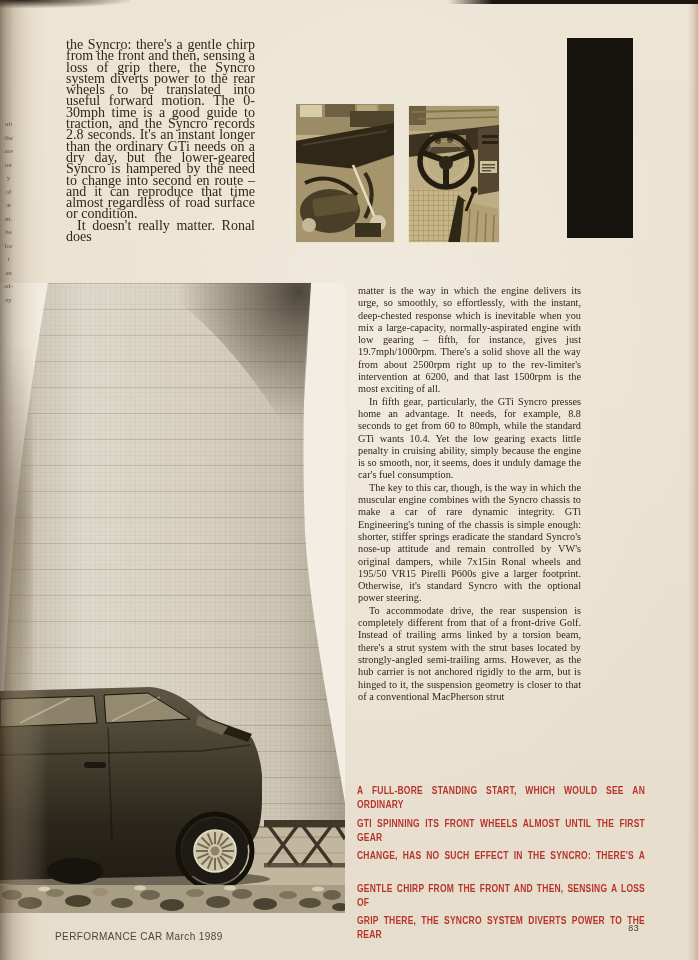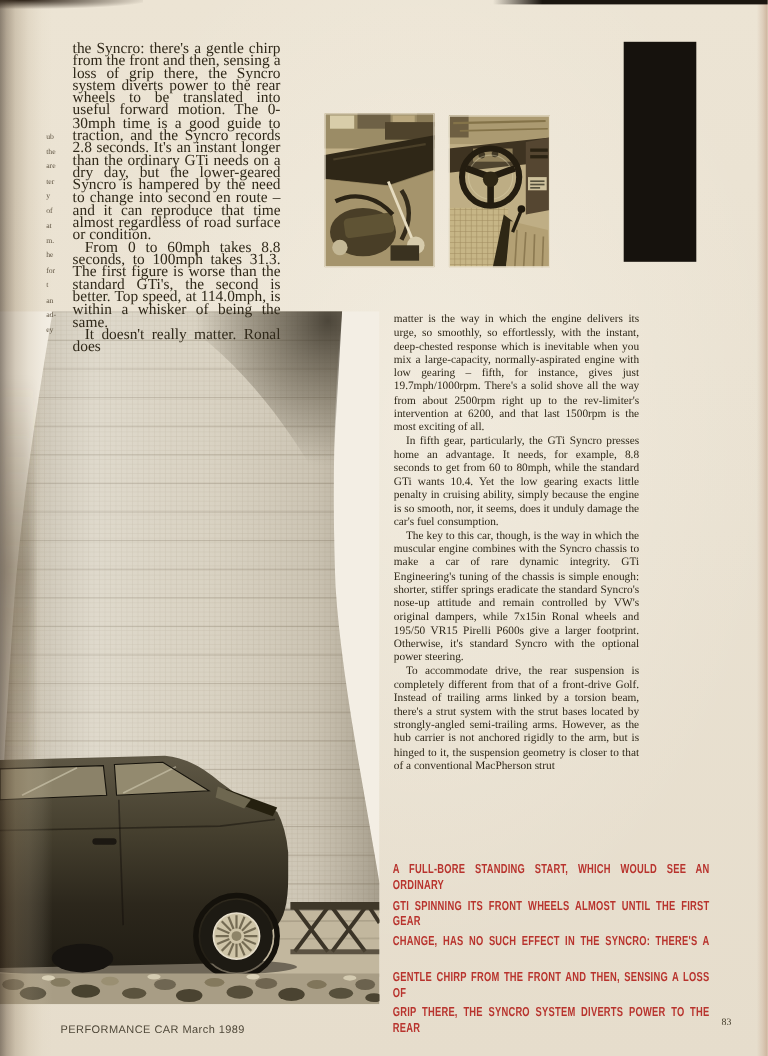--- a/index.html
+++ b/index.html
@@ -40,36 +40,36 @@
     position:absolute;left:567px;top:38px;width:66px;height:200px;
     background:#16120d;z-index:5;
   }
   
   .footer-left{
     position:absolute;left:55px;top:931px;z-index:10;
     font-family:"Liberation Sans", sans-serif;font-size:10px;
     letter-spacing:0.4px;color:#4e4738;
   }
   .page-num{
-    position:absolute;left:656px;top:924px;z-index:10;
-    font-family:Liberation Serif, serif;font-size:9px;color:#47402f;
+    position:absolute;left:628px;top:924px;z-index:10;
+    font-family:Liberation Mono, monospace;font-size:9px;color:#47402f;
   }
   
   .spine{
     position:absolute;left:0;top:0;width:48px;height:960px;z-index:40;
     background:linear-gradient(90deg,
       rgba(58,44,30,0.55) 0px, rgba(104,86,64,0.45) 6px,
       rgba(150,132,104,0.34) 14px, rgba(188,172,144,0.22) 26px,
       rgba(214,202,178,0.10) 38px, rgba(220,208,184,0) 48px);
     pointer-events:none;
   }
   .spine-frags{
     position:absolute;left:0;top:118px;width:17px;z-index:41;
-    font-size:7px;line-height:13.5px;color:#5f5442;text-align:left;
-    filter:blur(0.4px);pointer-events:none;padding-left:42px;
+    font-size:7px;line-height:13.5px;color:#5f5442;text-align:center;
+    filter:blur(0.4px);pointer-events:none;
   }
   .edge-top-left{
     position:absolute;left:0;top:0;width:130px;height:8px;z-index:45;
     background:radial-gradient(ellipse at 15% 0%, #2c2116 0%, rgba(44,33,22,0) 75%);
   }
   .edge-top-right{
     position:absolute;left:448px;top:0;width:250px;height:4px;z-index:45;
     background:linear-gradient(90deg, rgba(25,20,14,0) 0%, #1b1610 18%, #1b1610 100%);
   }
   .edge-right{
@@ -77,21 +77,20 @@
     background:linear-gradient(270deg,#ccb29b 0%, rgba(204,178,155,0.45) 45%, rgba(204,178,155,0) 100%);
   }
 </style>
 </head>
 <body>
 
 <div class="surface"></div>
 
 <div class="col col-left">
   <p>the Syncro: there's a gentle chirp from the front and then, sensing a loss of grip there, the Syncro system diverts power to the rear wheels to be translated into useful forward motion. The 0-30mph time is a good guide to traction, and the Syncro records 2.8 seconds. It's an instant longer than the ordinary GTi needs on a dry day, but the lower-geared Syncro is hampered by the need to change into second en route – and it can reproduce that time almost regardless of road surface or condition.</p>
-  <p>From 0 to 60mph takes 8.8 seconds, to 100mph takes 31.3. The first figure is worse than the standard GTi's, the second is better. Top speed, at 114.0mph, is within a whisker of being the same.</p>
   <p>It doesn't really matter. Ronal does</p>
 </div>
 
 <div class="photo" style="left:295px;top:103px;">
   <svg width="100" height="140" viewBox="0 0 100 140">
     <rect width="100" height="140" fill="#c2b189"></rect>
     <rect x="0" y="0" width="100" height="32" fill="#9b8c66"></rect>
     <rect x="5" y="2" width="22" height="12" fill="#d8cda9"></rect>
     <rect x="30" y="0" width="30" height="14" fill="#6e6146"></rect>
     <rect x="62" y="2" width="20" height="10" fill="#baa87e"></rect>

